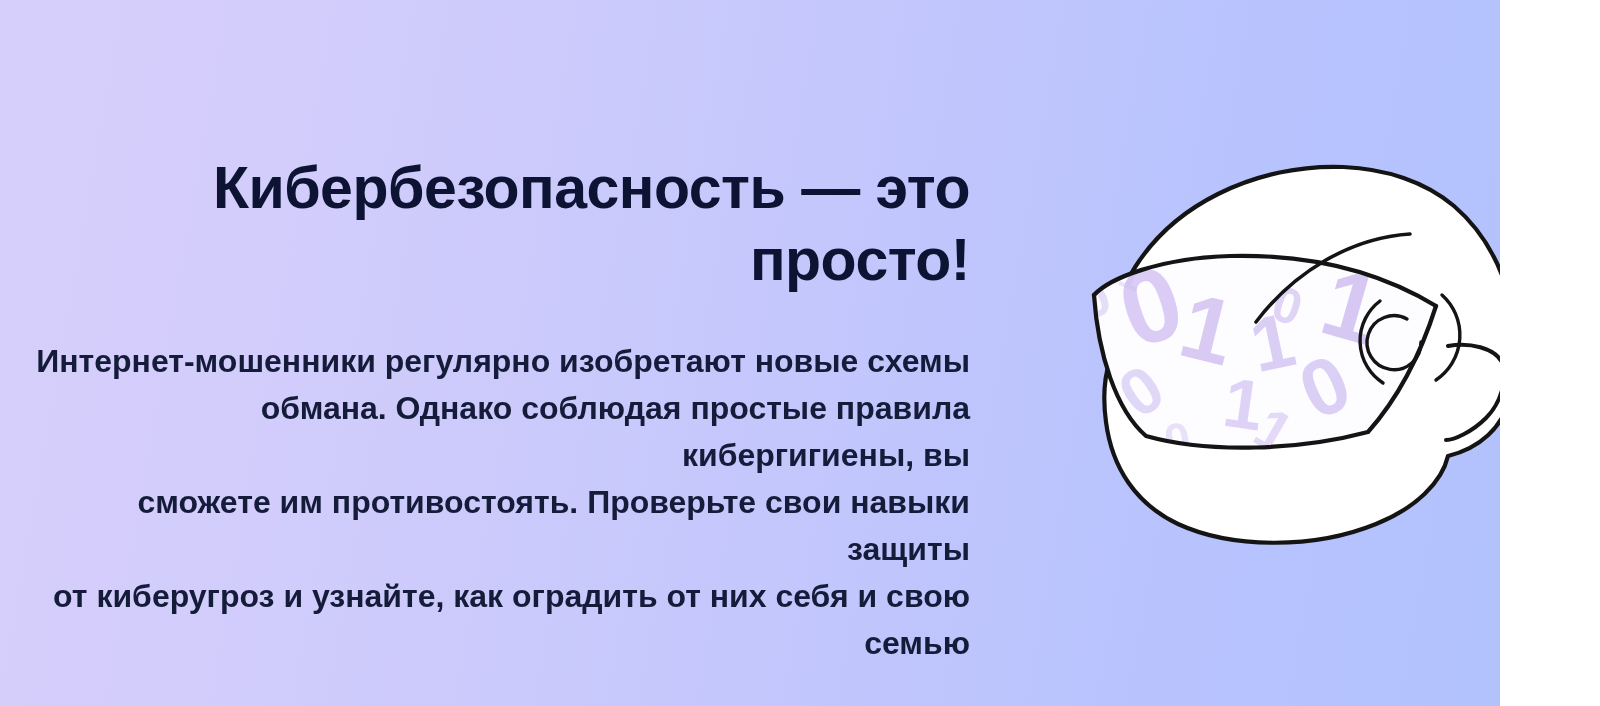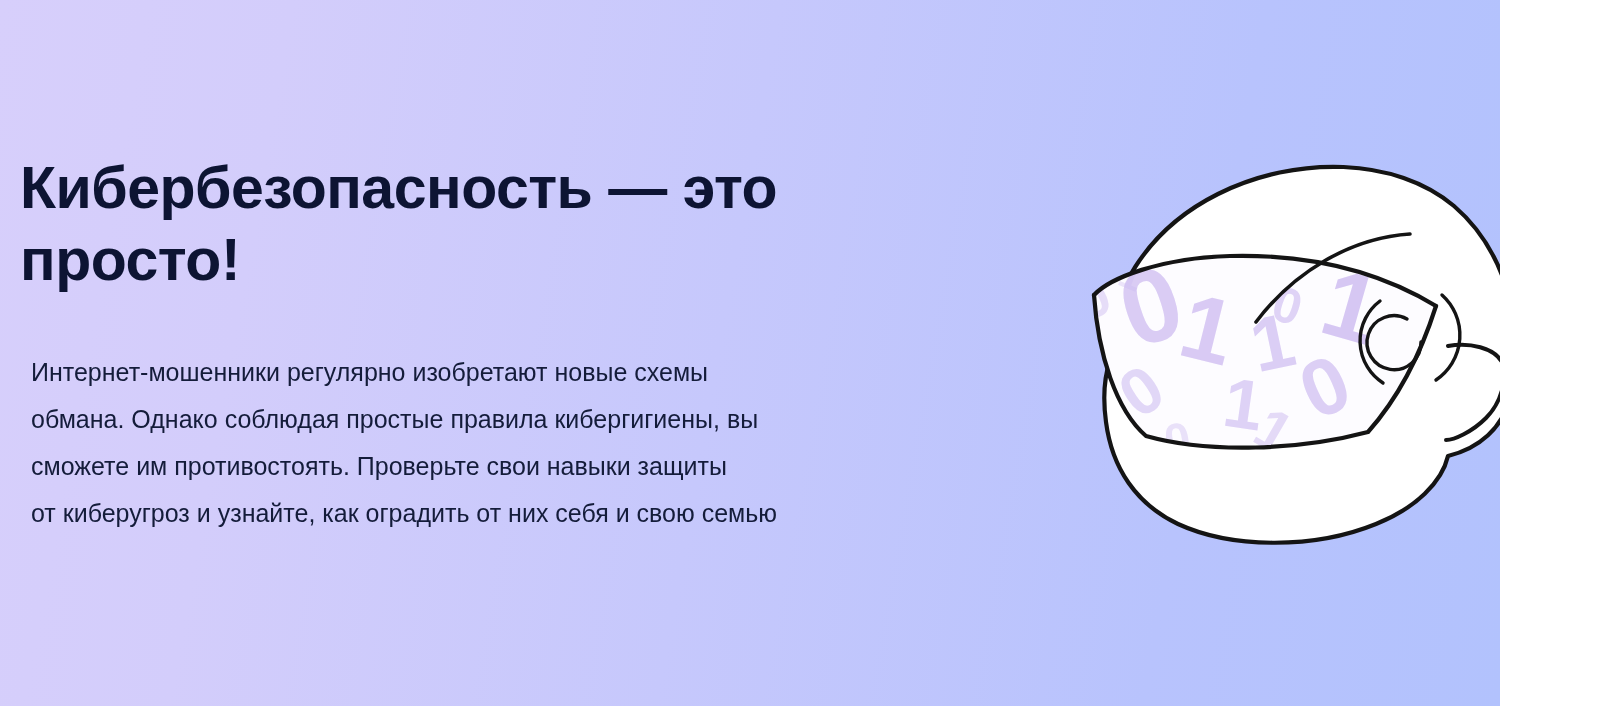--- a/index.html
+++ b/index.html
@@ -13,20 +13,21 @@
     overflow: hidden;
     font-family: "Liberation Sans", "DejaVu Sans", sans-serif;
   }
 
   #hero-banner {
     position: relative;
     width: 1500px;
     height: 706px;
     background: linear-gradient(100deg, #d7cffb 0%, #d3cdfb 18%, #c6c8fc 48%, #b8c3fd 78%, #b2c2fd 100%);
     overflow: hidden;
+    text-align: right;
   }
 
   
   #hero-text {
     position: absolute;
     left: 20px;
     top: 152px;
     width: 950px;
   }
 
@@ -34,25 +35,25 @@
     margin: 0;
     font-size: 59px;
     line-height: 72px;
     font-weight: 700;
     letter-spacing: -0.5px;
     color: #0d1433;
     white-space: pre-line;
   }
 
   #hero-paragraph {
-    margin: 11px;
+    margin: 0;
     padding-top: 42px;
-    font-size: 25px;
+    font-size: 32px;
     line-height: 47px;
-    font-weight: 400;
+    font-weight: 700;
     color: #141c3a;
     white-space: pre-line;
   }
 
   
   #helmet-illustration {
     position: absolute;
     left: 1050px;
     top: 110px;
     width: 500px;

